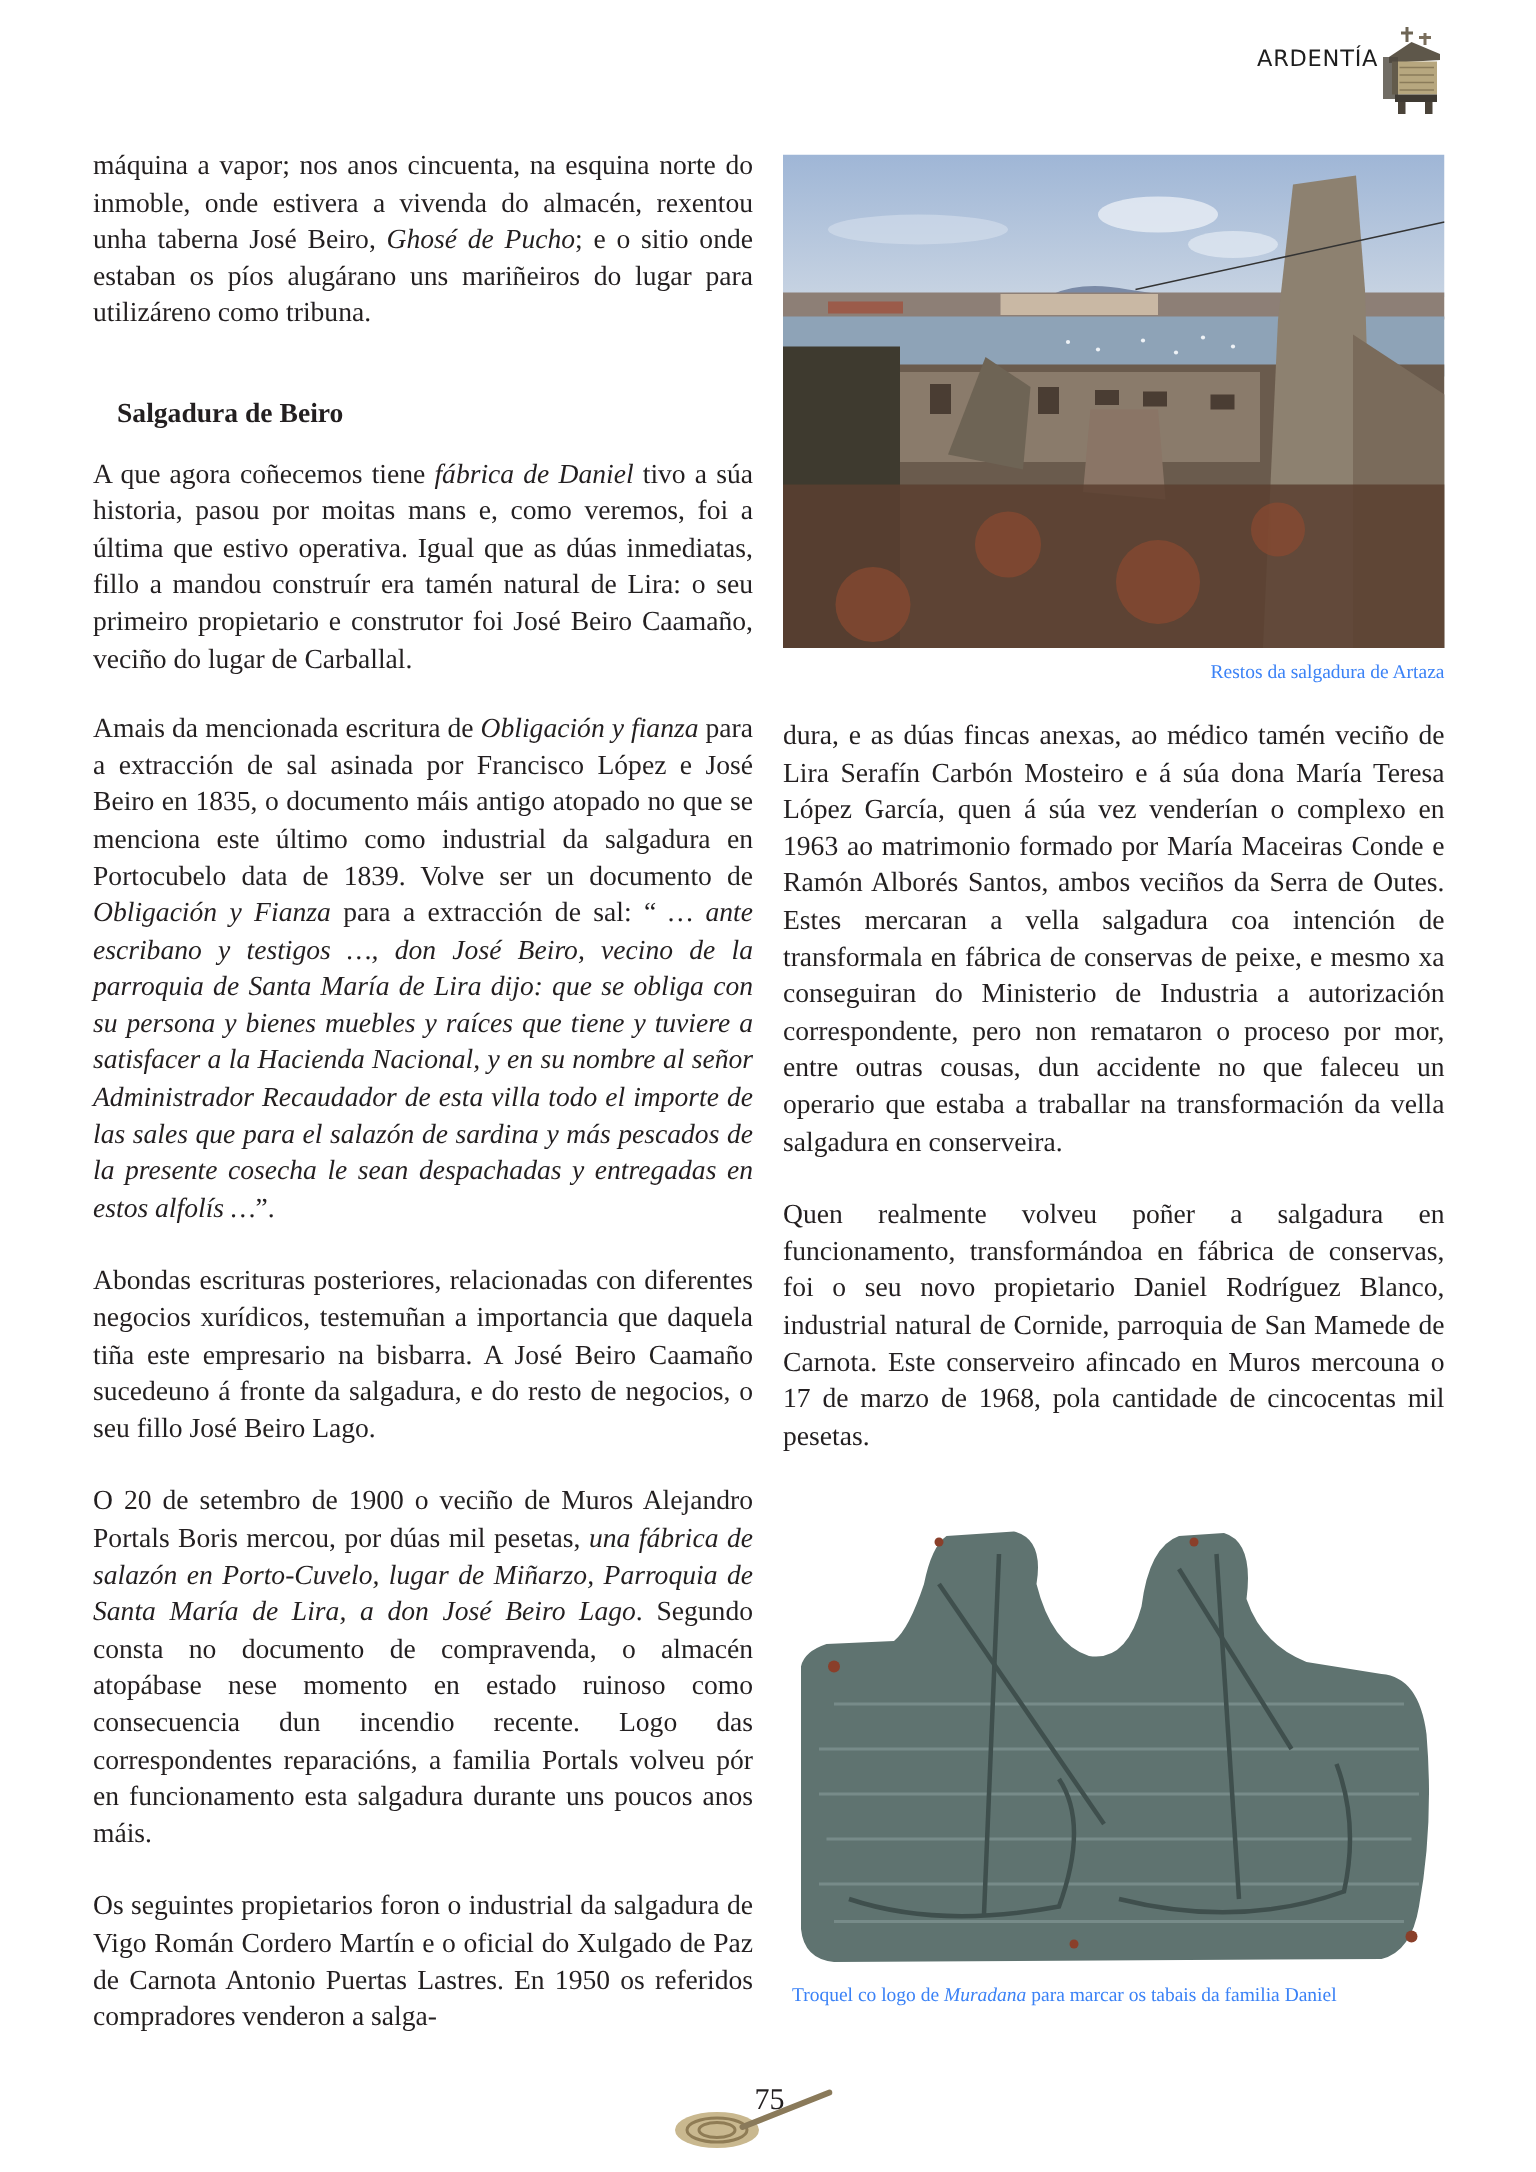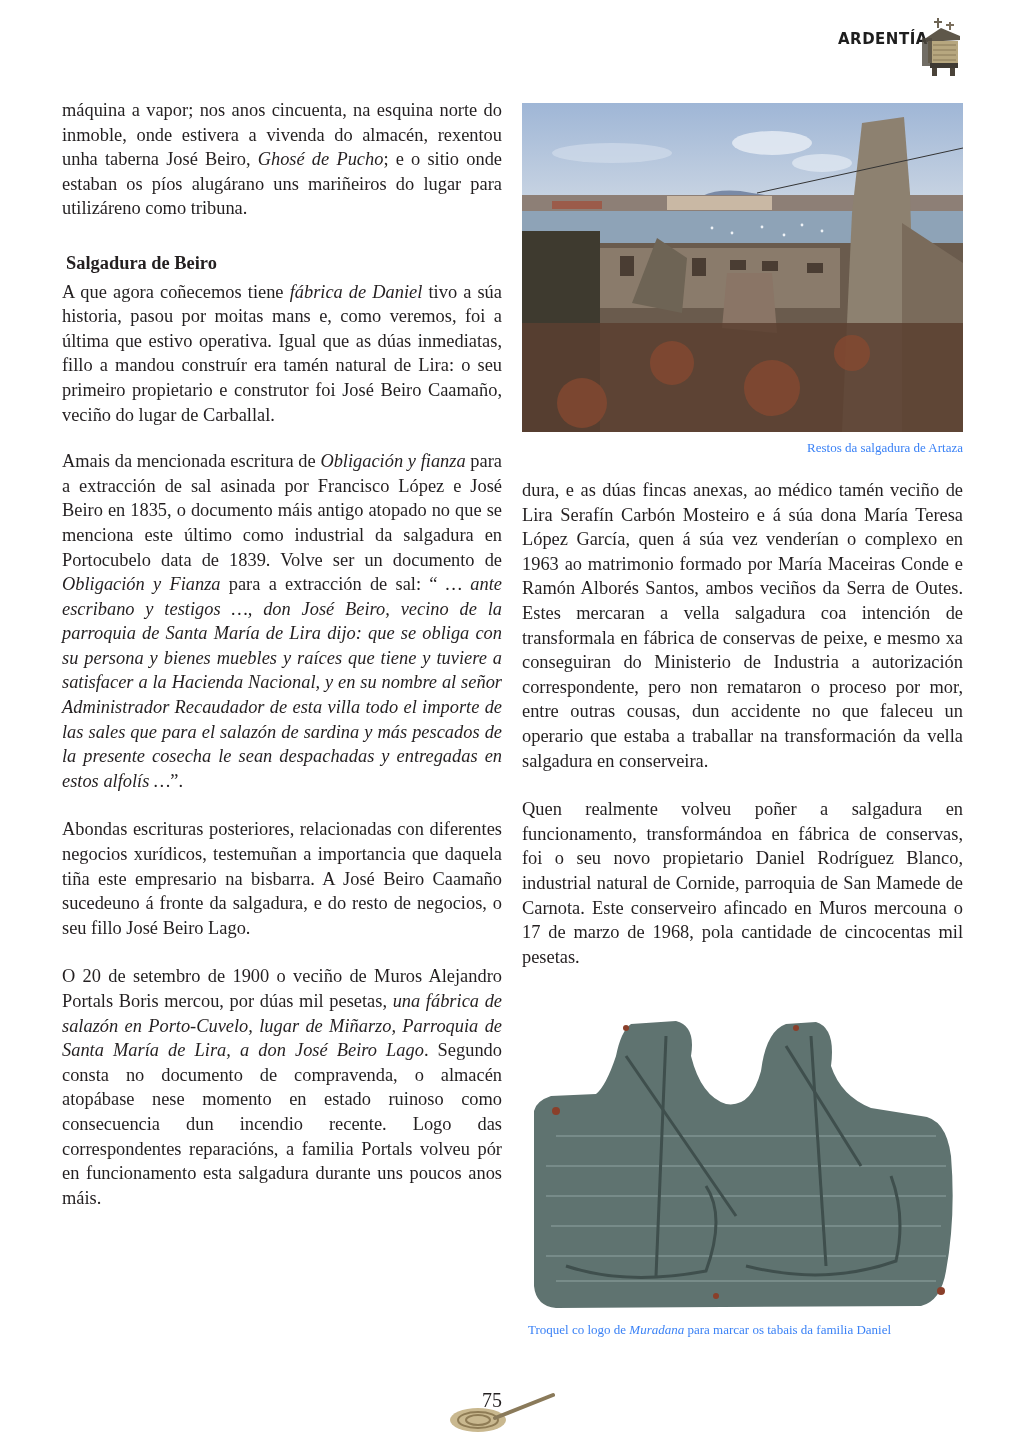--- a/index.html
+++ b/index.html
@@ -1,33 +1,33 @@
 <!DOCTYPE html>
 <html><head>
 <meta charset="utf-8">
 <style>
   html, body { margin: 0; padding: 0; background: #ffffff; }
   body { width: 1024px; height: 1448px; position: relative; overflow: hidden;
          font-family: "Liberation Serif", "DejaVu Serif", serif; color: #231f20; }
   .header-brand { position: absolute; top: 30px; left: 838px; font-family: "DejaVu Sans", "Liberation Sans", sans-serif;
-         font-weight: bold; font-size: 15px; letter-spacing: 0.5px; color: #1e1e1e; }
+         font-weight: normal; font-size: 15px; letter-spacing: 0.5px; color: #1e1e1e; }
   .horreo { position: absolute; top: 16px; left: 918px; width: 46px; height: 62px; }
   .col { position: absolute; font-size: 18.4px; line-height: 24.6px; text-align: justify; }
   .col-left { left: 62px; width: 440px; top: 98px; }
   .col-right { left: 522px; width: 441px; top: 478px; }
   .para { margin: 0; hyphens: manual; }
   .gap { height: 24px; }
-  .heading { font-weight: bold; margin: 4px; }
+  .heading { font-weight: bold; margin: 16px; }
   .it { font-style: italic; margin-top: 31px; }
   .photo { position: absolute; left: 522px; top: 103px; width: 441px; height: 329px; overflow: hidden; }
   .caption { position: absolute; font-size: 13px; color: #3b82f6; }
   .cap1 { top: 440px; right: 61px; }
   .cap2 { top: 1322px; left: 528px; }
   .troquel { position: absolute; left: 526px; top: 1016px; width: 435px; height: 296px; }
-  .footer-page { position: absolute; left: 482px; top: 1389px; font-size: 20px; }
+  .footer-page { position: absolute; left: 503px; top: 1389px; font-size: 20px; }
   .footer-title { position: absolute; left: 565px; top: 1410px; font-size: 13px; margin-top: 47px; }
   .spiral { position: absolute; left: 440px; top: 1380px; width: 115px; height: 60px; }
 </style>
 </head>
 <body>
 
 <div class="header-brand">ARDENTÍA</div>
 <svg class="horreo" viewBox="0 0 46 62">
   <line x1="20" y1="2" x2="20" y2="12" stroke="#6d6454" stroke-width="2"></line>
   <line x1="16" y1="6" x2="24" y2="6" stroke="#6d6454" stroke-width="2"></line>
@@ -52,20 +52,21 @@
   <div class="gap" style="height:26px"></div>
   <p class="heading">Salgadura de Beiro</p>
   <p class="para"><span>A que agora coñecemos tiene </span><span class="it">fábrica de Daniel</span><span> tivo a súa historia, pasou por moitas mans e, como veremos, foi a última que estivo operativa. Igual que as dúas inmediatas, fillo a mandou construír era tamén natural de Lira: o seu primeiro propietario e construtor foi José Beiro Caamaño, veciño do lugar de Carballal.</span></p>
   <div class="gap" style="height:22px"></div>
   <p class="para"><span>Amais da mencionada escritura de </span><span class="it">Obligación y fianza</span><span> para a extracción de sal asinada por Francisco López e José Beiro en 1835, o documento máis antigo atopado no que se menciona este último como industrial da salgadura en Portocubelo data de 1839. Volve ser un documento de </span><span class="it">Obligación y Fianza</span><span> para a extracción de sal: “ </span><span class="it">… ante escribano y testigos …, don José Beiro, vecino de la parroquia de Santa María de Lira dijo: que se obliga con su persona y bienes muebles y raíces que tiene y tuviere a satisfacer a la Hacienda Nacional, y en su nombre al señor Administrador Recaudador de esta villa todo el importe de las sales que para el salazón de sardina y más pescados de la presente cosecha le sean despachadas y entregadas en estos alfolís …</span><span>”.</span></p>
   <div class="gap" style="height:24px"></div>
   <p class="para">Abondas escrituras posteriores, relacionadas con diferentes negocios xurídicos, testemuñan a importancia que daquela tiña este empresario na bisbarra. A José Beiro Caamaño sucedeuno á fronte da salgadura, e do resto de negocios, o seu fillo José Beiro Lago.</p>
   <div class="gap" style="height:24px"></div>
   <p class="para"><span>O 20 de setembro de 1900 o veciño de Muros Alejandro Portals Boris mercou, por dúas mil pesetas, </span><span class="it">una fábrica de salazón en Porto-Cuvelo, lugar de Miñarzo, Parroquia de Santa María de Lira, a don José Beiro Lago</span><span>. Segundo consta no documento de compravenda, o almacén atopábase nese momento en estado ruinoso como consecuencia dun incendio recente. Logo das correspondentes reparacións, a familia Portals volveu pór en funcionamento esta salgadura durante uns poucos anos máis.</span></p>
   <div class="gap" style="height:24px"></div>
+  <p class="para">Os seguintes propietarios foron o industrial da salgadura de Vigo Román Cordero Martín e o oficial do Xulgado de Paz de Carnota Antonio Puertas Lastres. En 1950 os referidos compradores venderon a salga-</p>
 </div>
 
 <svg class="photo" viewBox="0 0 441 329" preserveAspectRatio="none">
   <defs>
     <linearGradient id="sky" x1="0" y1="0" x2="0" y2="1">
       <stop offset="0" stop-color="#9fb6d6"></stop>
         <stop offset="1" stop-color="#c7d3e2"></stop>
     </linearGradient>
   </defs>
   <rect width="441" height="95" fill="url(#sky)"></rect>

